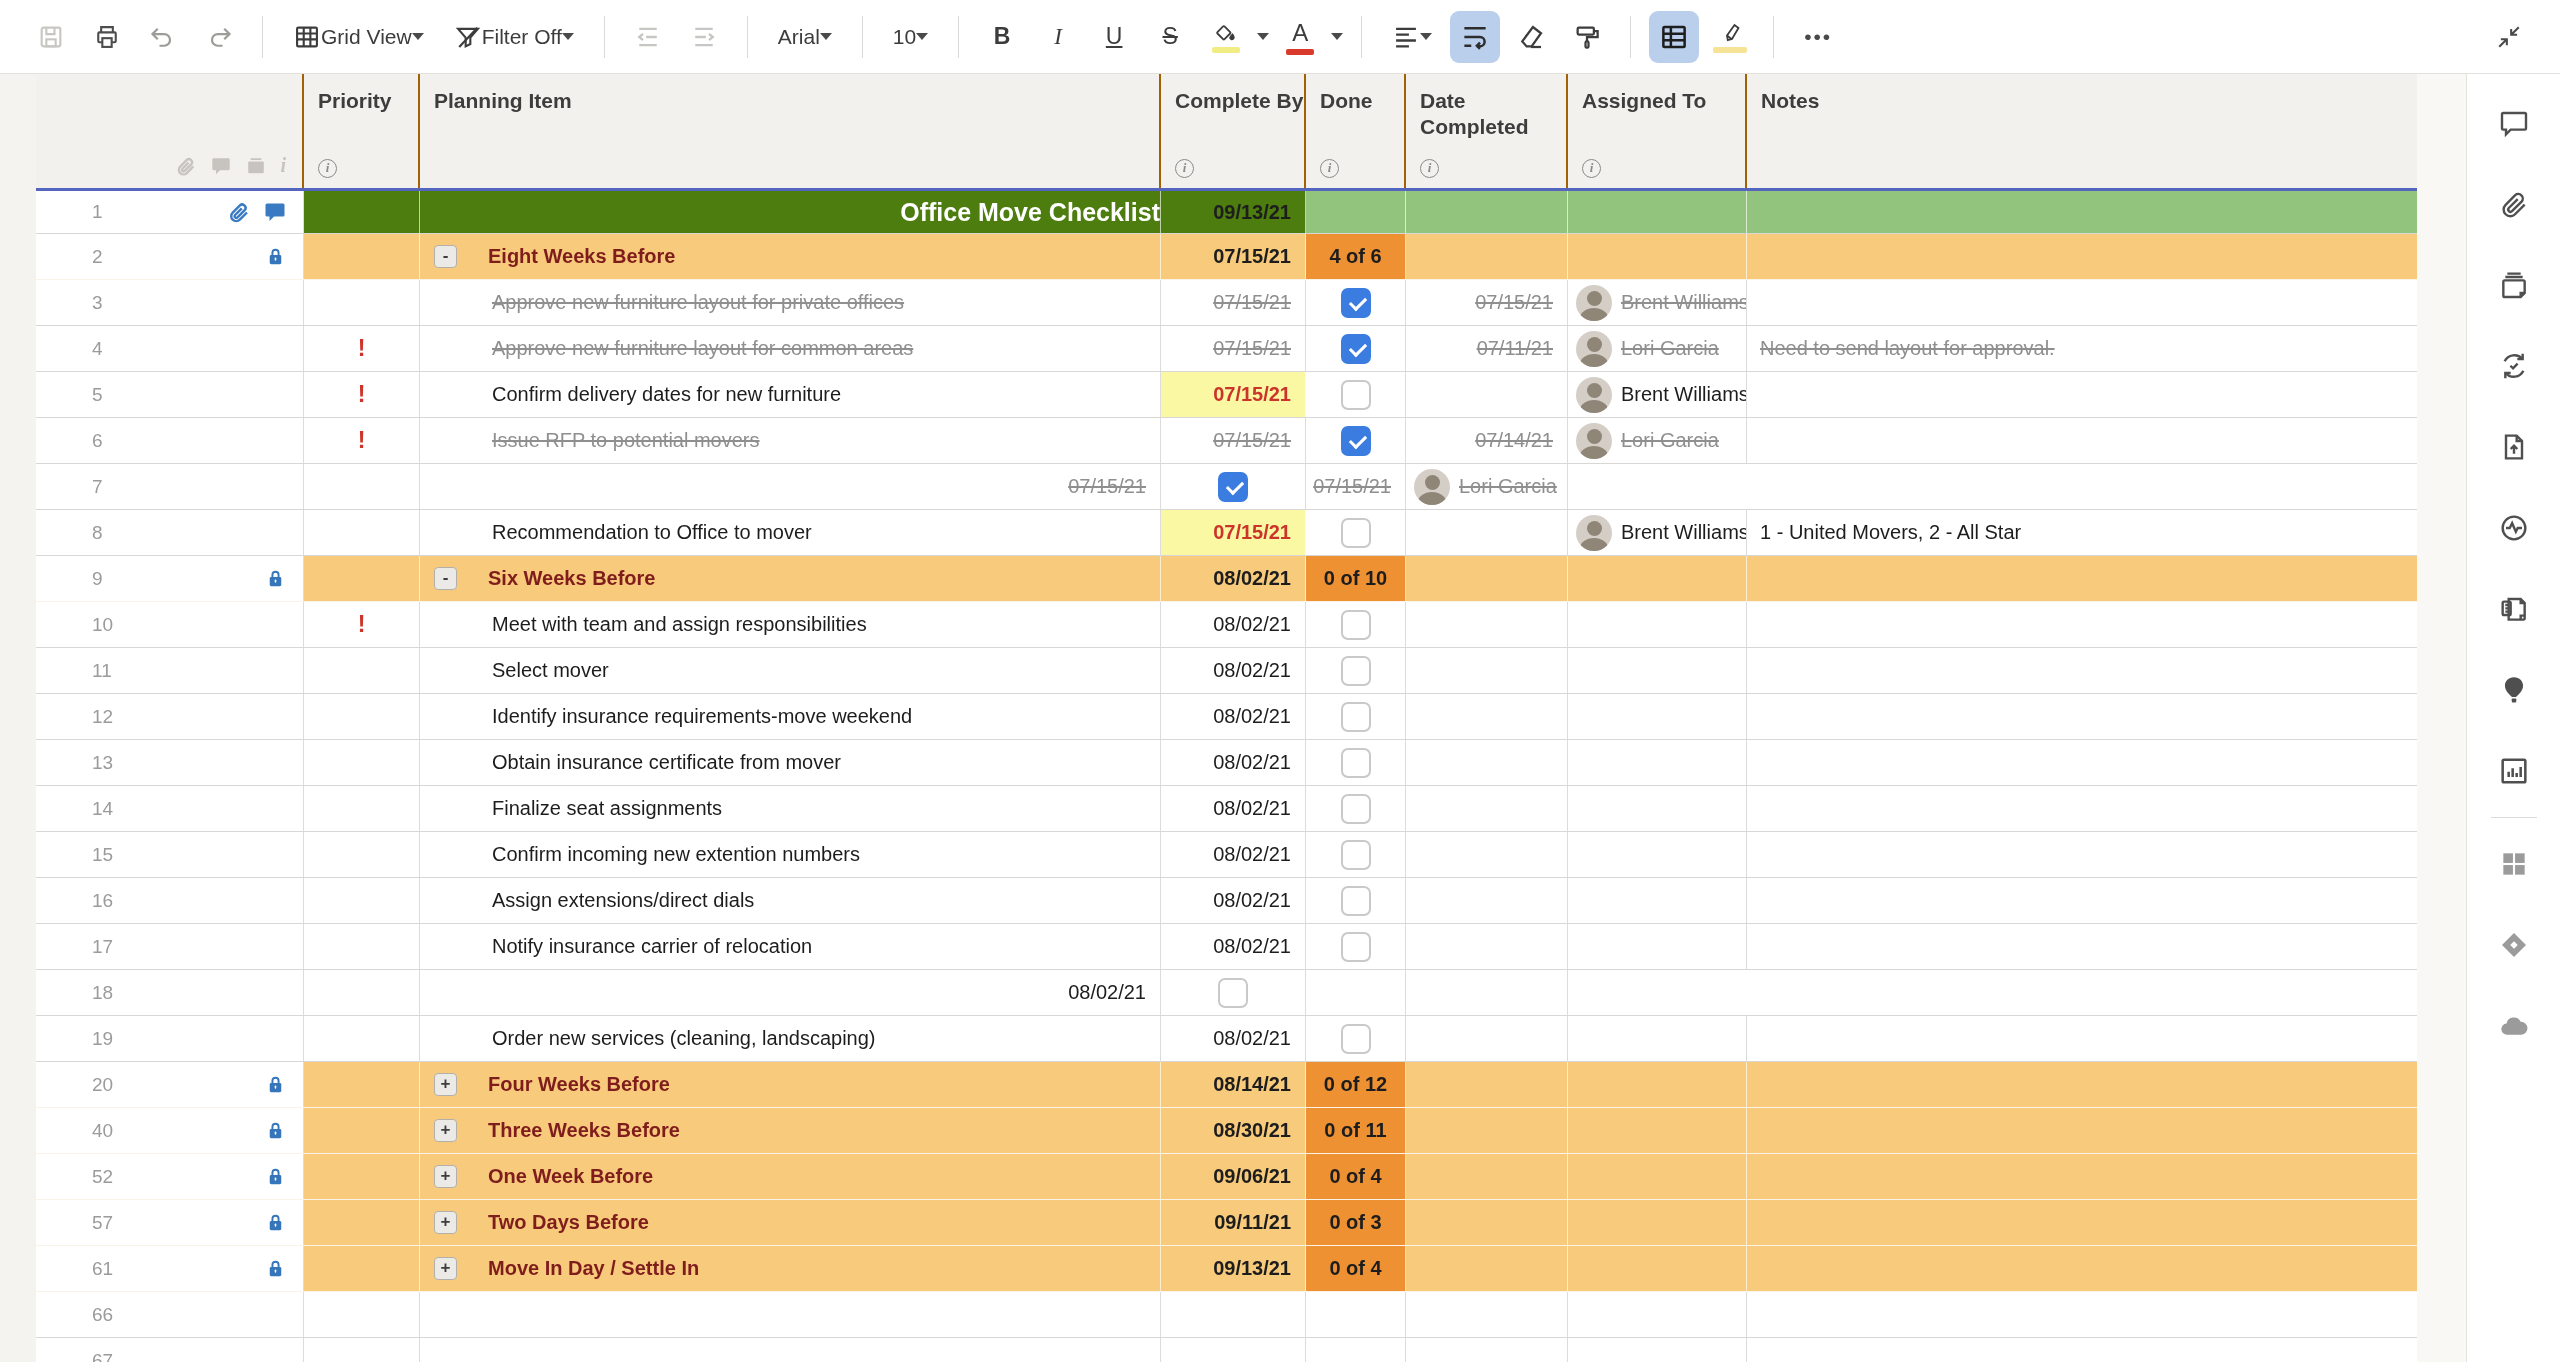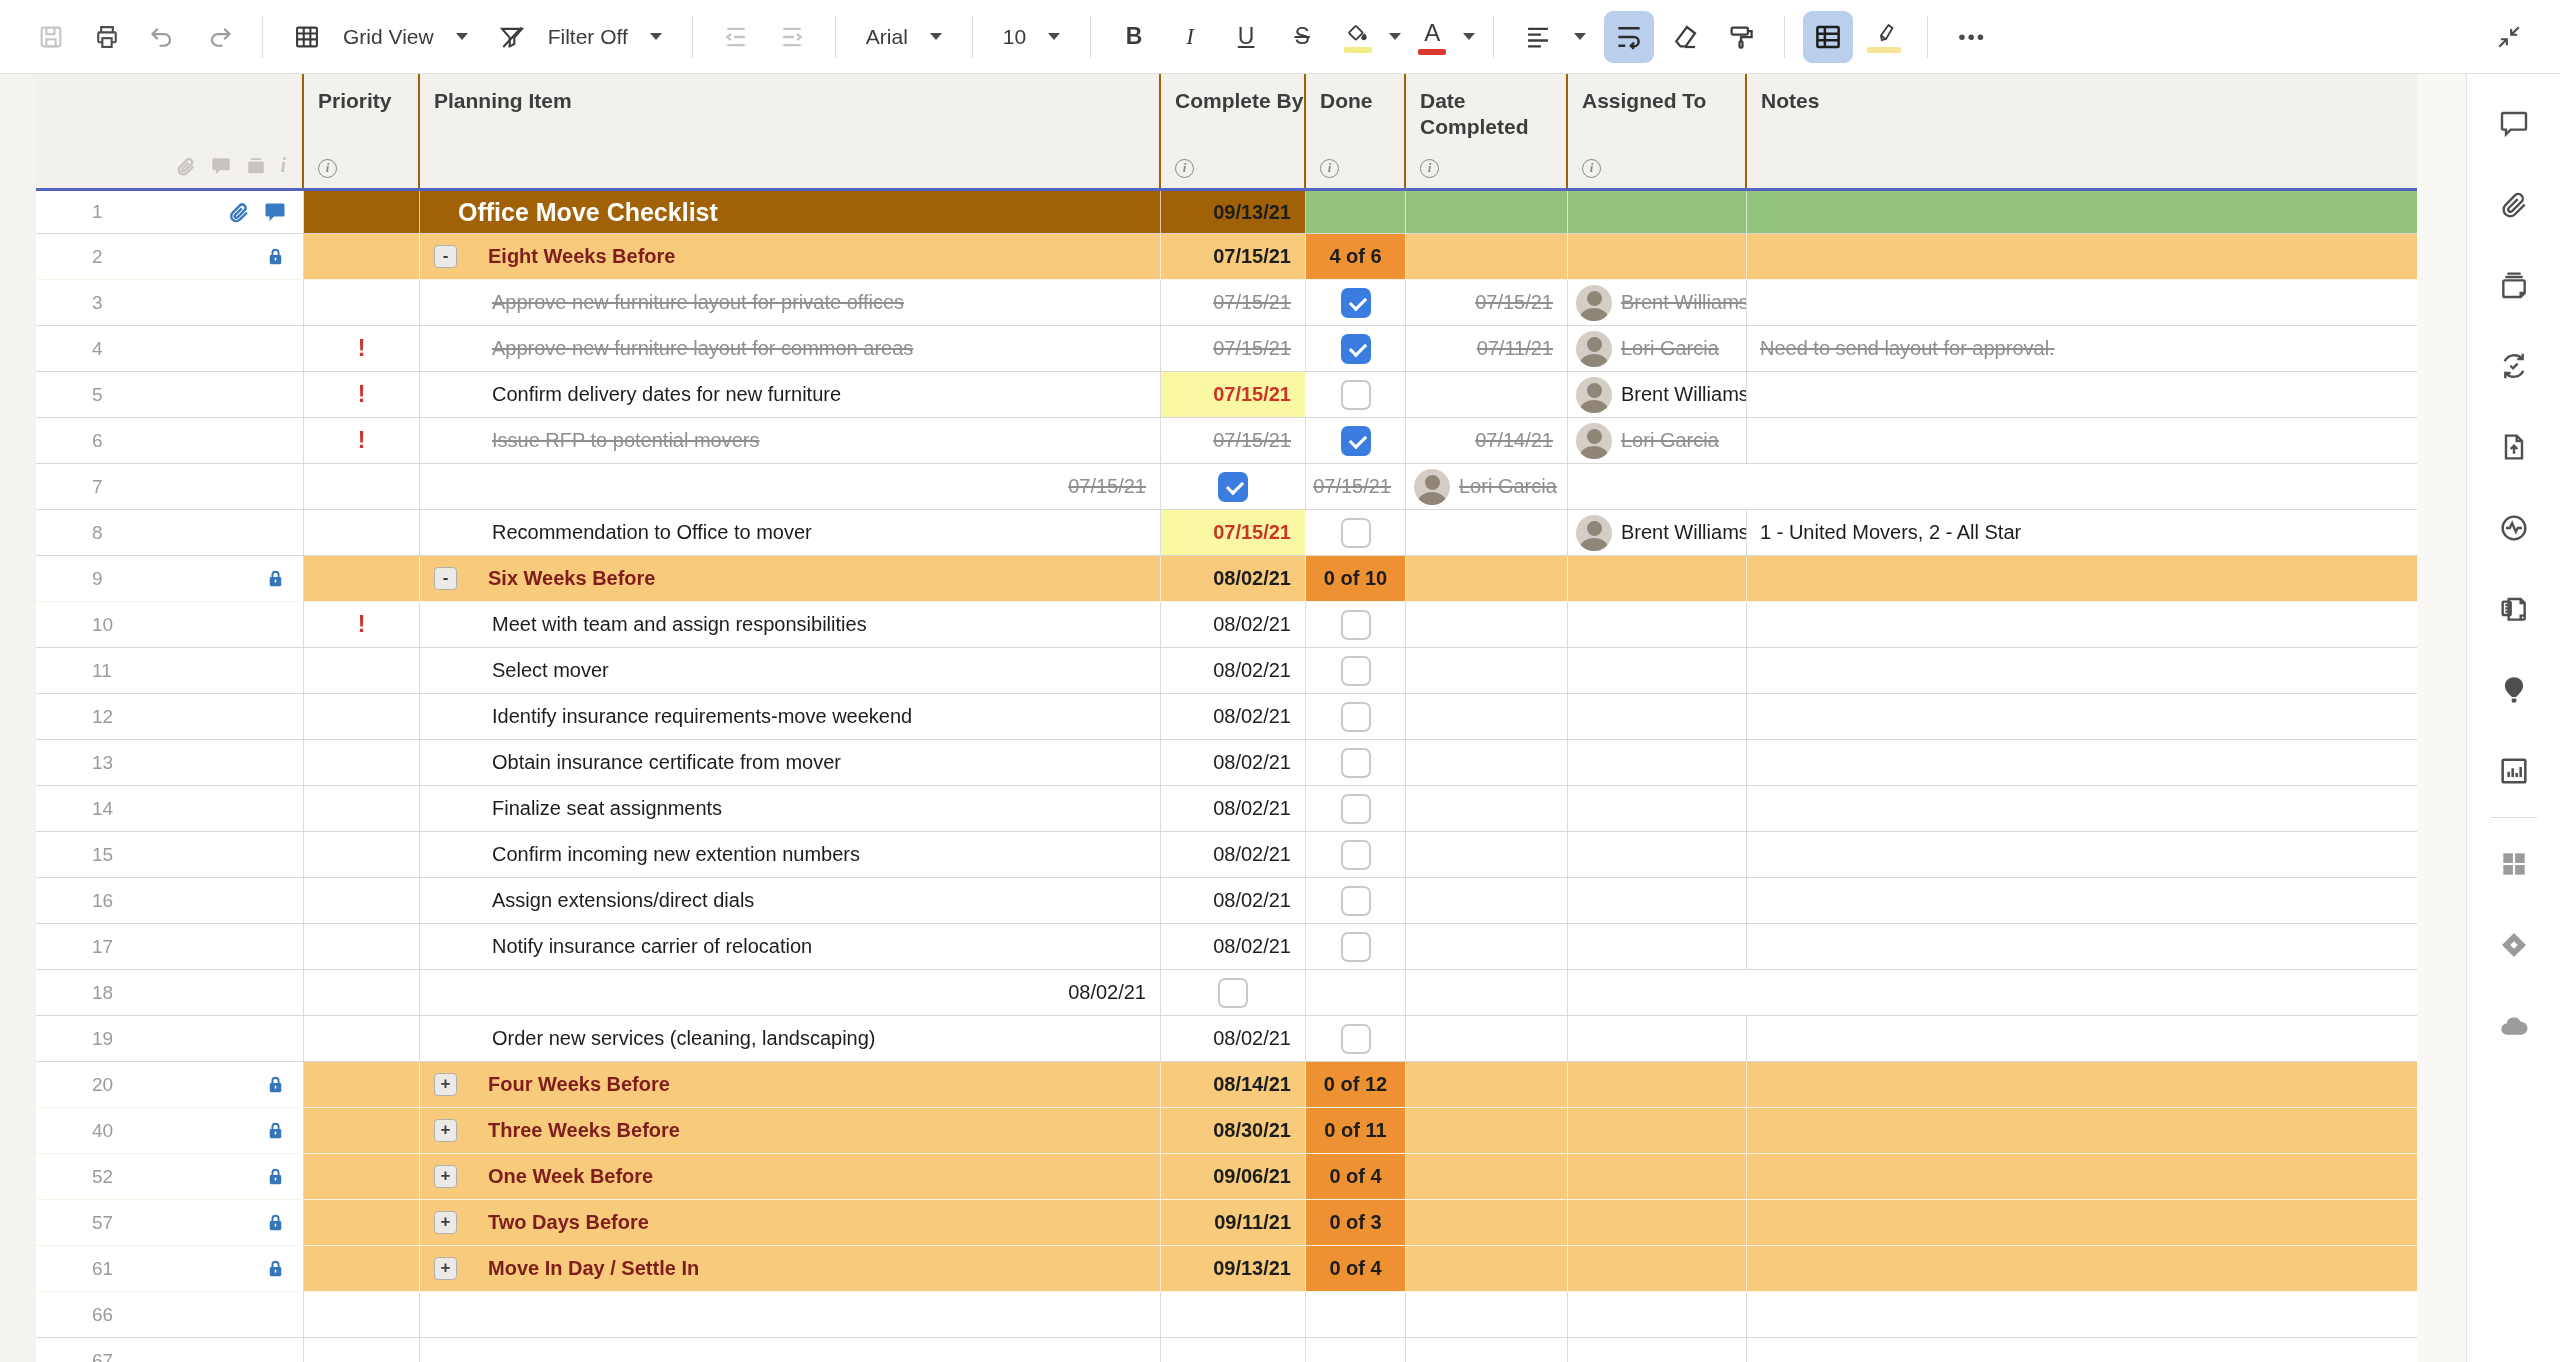--- a/index.html
+++ b/index.html
@@ -11,21 +11,21 @@
   .toolbar { height:74px; flex:0 0 74px; background:#fff; border-bottom:1px solid #e3e1de;
     display:flex; align-items:center; padding:0 26px; gap:6px; }
   .tbtn { background:none; border:none; cursor:pointer; height:52px; min-width:50px;
     display:flex; flex-direction:column; align-items:center; justify-content:center;
     border-radius:9px; color:#4d4d4d; gap:2px; }
   .tbtn svg { display:block; }
   .tbtn.active { background:#b9cfec; }
   .tbtn.disabled { color:#c8c6c3; }
   .tbtn.dim { color:#9e9c99; }
   .tlabel { background:none; border:none; cursor:pointer; height:52px; display:flex;
-    align-items:center; gap:22px; padding:0 12px; border-radius:9px; color:#4d4d4d; }
+    align-items:center; gap:0; padding:0 12px; border-radius:9px; color:#4d4d4d; }
   .tlabel span, .tbtn .g { font-size:21px; color:#3c3c3c; font-weight:500; }
   .caret { width:0; height:0; border-left:6px solid transparent; border-right:6px solid transparent;
     border-top:7px solid #4a4a4a; display:inline-block; }
   .sep { width:1px; height:42px; background:#dcdad7; margin:0 12px; flex:0 0 1px; }
   .spacer { flex:1; }
   .g.b { font-weight:bold; font-size:23px; }
   .g.i { font-style:italic; font-family:"Liberation Serif",serif; font-size:23px; }
   .g.u { text-decoration:underline; font-size:23px; }
   .g.s { text-decoration:line-through; font-size:23px; }
   .cbar { display:block; width:28px; height:6px; border-radius:2px; }
@@ -65,21 +65,21 @@
   .c-item.lvl1 { padding-left:14px; }
   .c-item.lvl0 { padding-left:38px; }
   .toggle { width:23px; height:23px; flex:0 0 23px; background:#eceae7; border:1px solid #b3b0ac;
     border-radius:4px; font-size:17px; line-height:1; color:#3d3d3d; cursor:pointer;
     display:flex; align-items:center; justify-content:center; font-weight:bold; padding-bottom:2px; }
   .it-title { color:#fff; font-weight:bold; font-size:25px; }
   .it-section { font-weight:bold; color:#7f1d1d;margin-left:18px; }
   .strike { color:#8f8f8f !important; text-decoration:line-through; }
   .c-date { justify-content:flex-end; padding-right:14px; }
   .c-done { justify-content:center; font-weight:bold; }
-  .bg-title { background:#a16207; }
+  .bg-title { background:#4d7c0f;justify-content:flex-end; }
   .bg-green { background:#93c47d; }
   .bg-section { background:#f8ca7c; }
   .bg-count { background:#ee9133; }
   .bg-due { background:#fbf8a3; }
   .due-txt { color:#cb342a; font-weight:bold; }
   .bold { font-weight:bold; }
   .cb { width:30px; height:30px; border-radius:7px; border:2px solid #c9c9c9; background:#fff;
     position:relative; cursor:pointer; }
   .cb.checked { background:#3b7ce0; border-color:#3b7ce0; }
   .cb.checked::after { content:""; position:absolute; left:7px; top:7px; width:13px; height:7px;

